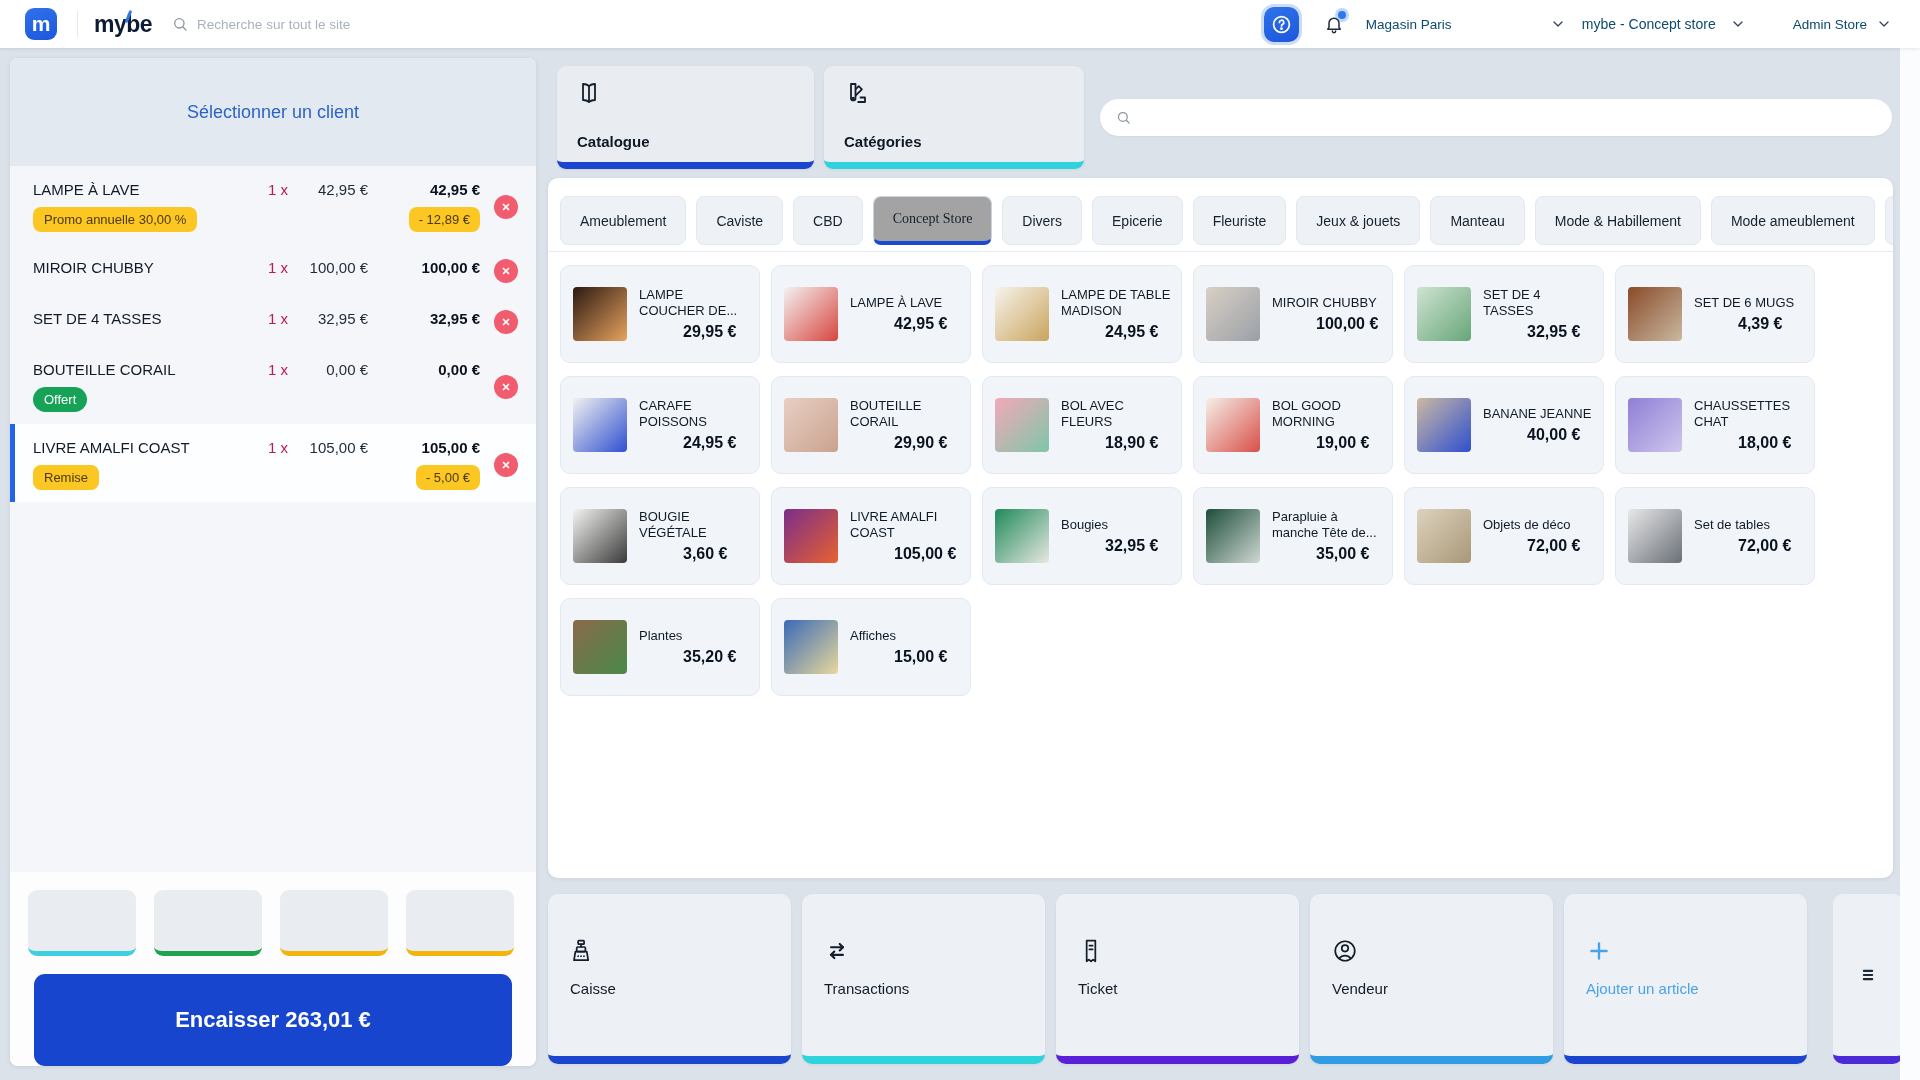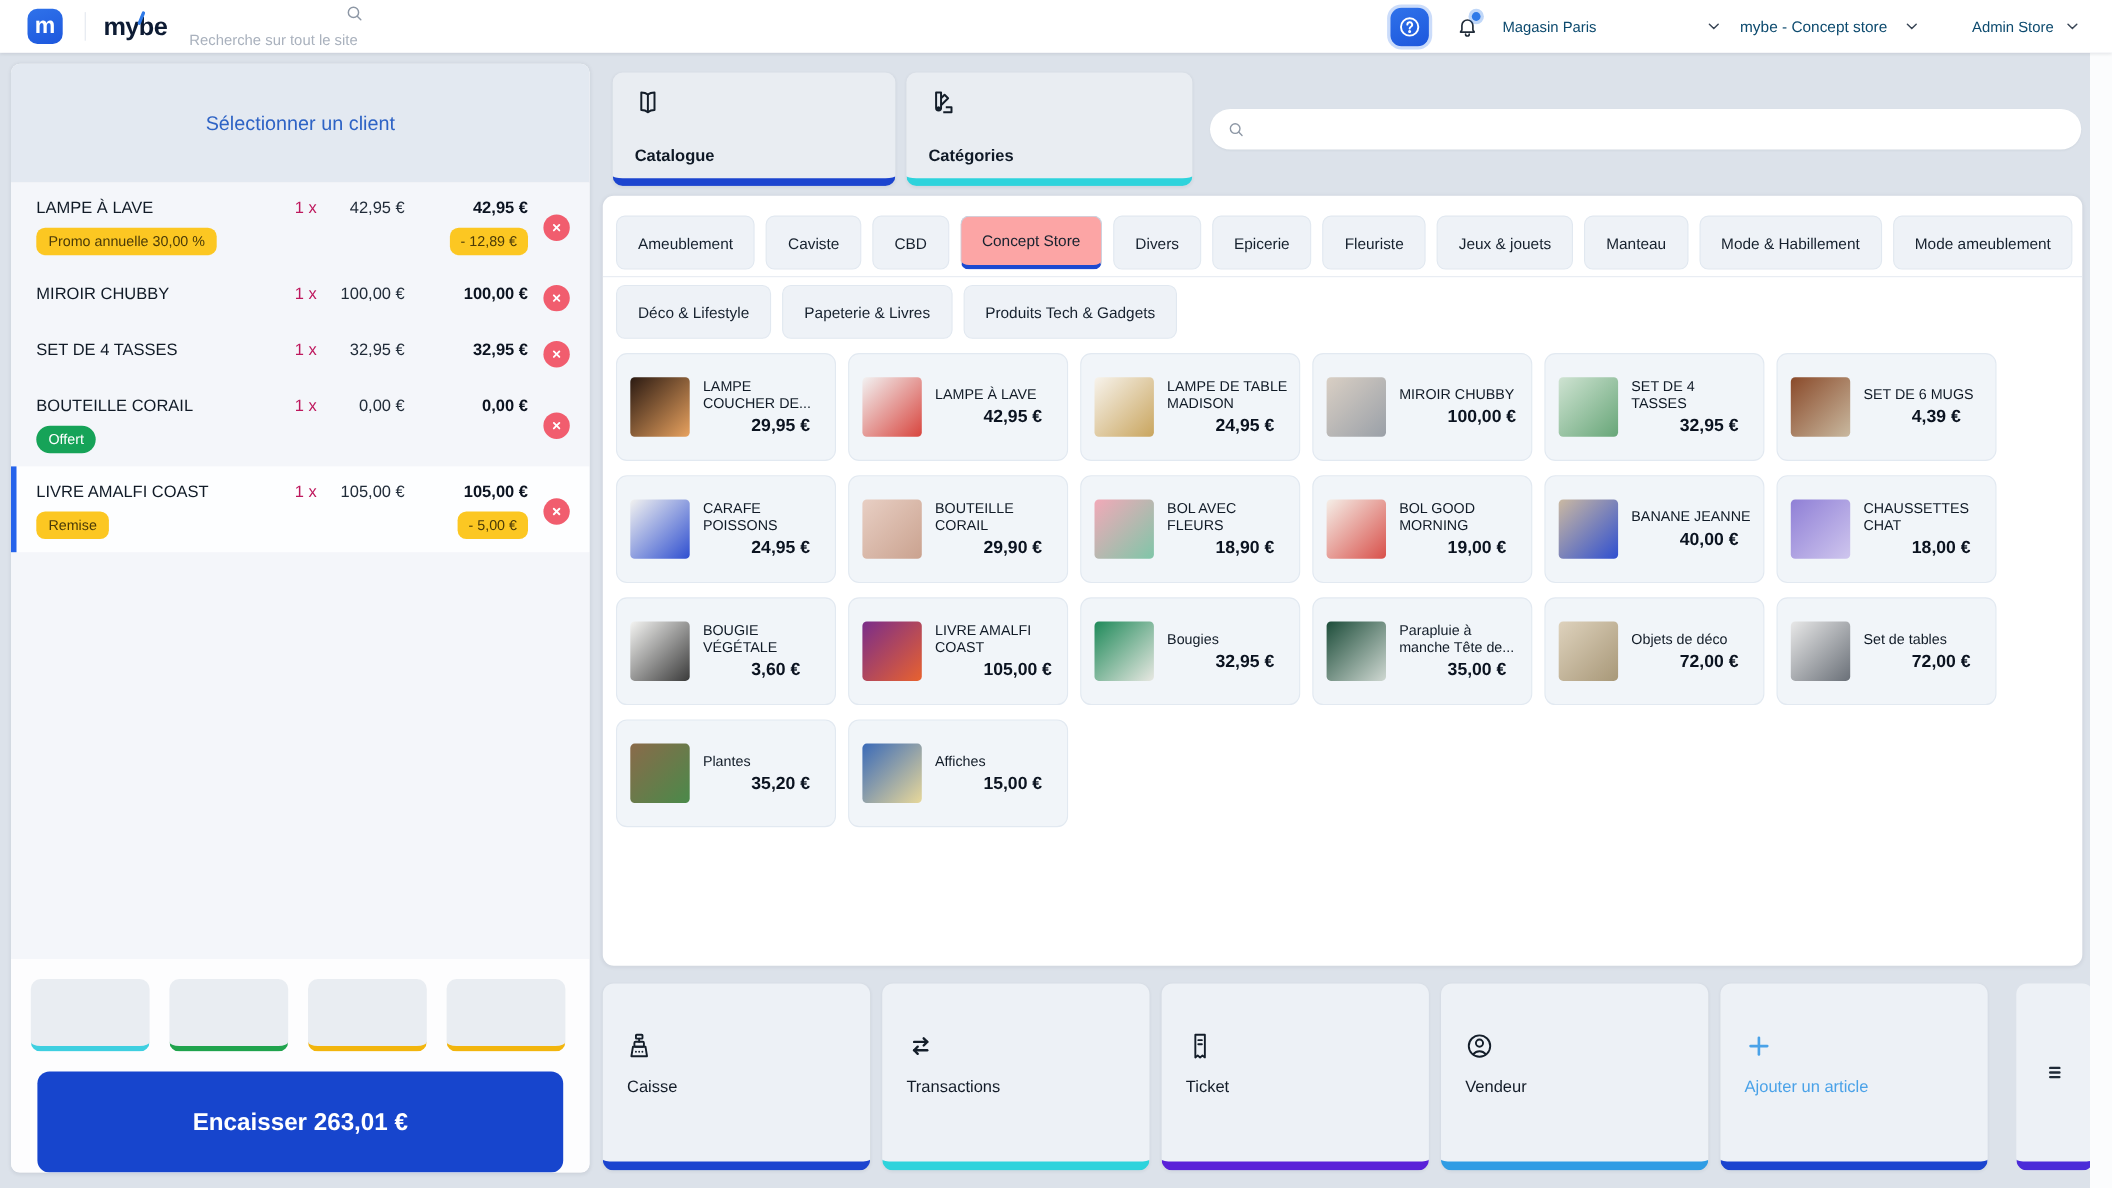--- a/index.html
+++ b/index.html
@@ -20,21 +20,21 @@
   }
   .logo-sq {
     width:32px; height:32px; border-radius:9px;
     background:linear-gradient(160deg,#2f72ea,#1d57dd);
     color:#fff; font-weight:bold; font-size:21px;
     display:flex; align-items:center; justify-content:center;
   }
   .topbar-divider { width:1px; height:26px; background:#e3e8ef; margin:0 16px 0 20px; }
   .brand { font-weight:bold; font-size:23px; color:#0d1b33; letter-spacing:-.5px; position:relative; }
   .brand .slash { position:absolute; left:57%; top:-1px; width:3px; height:13px; background:#2f7ae8; transform:rotate(22deg); border-radius:2px; }
-  .top-search { display:flex; align-items:center; gap:9px; margin-left:20px; color:#8d97a5;flex-direction:column; }
+  .top-search { display:flex; align-items:center; gap:9px; margin-left:20px; color:#8d97a5; }
   .top-search svg { width:16px; height:16px; }
   .top-search input { border:none; outline:none; font-size:13.5px; color:#3a4656; width:300px; background:transparent; }
   .top-search input::placeholder { color:#a9b1bd; }
   .topbar-right { margin-left:auto; display:flex; align-items:center; }
   .help-btn {
     width:35px; height:35px; border-radius:10px; border:none; cursor:pointer;
     background:linear-gradient(160deg,#2f72ea,#1d57dd);
     display:flex; align-items:center; justify-content:center;
     box-shadow:0 0 0 3px rgba(47,114,234,.25);
   }
@@ -121,21 +121,21 @@
     position:absolute; left:548px; top:178px; width:1345px; height:700px;
     background:#fff; border-radius:10px; box-shadow:0 1px 4px rgba(20,30,50,.08);
     padding:18px 12px; overflow:hidden;
   }
   .chips-row { display:flex; gap:10px; flex-wrap:nowrap; }
   .chip {
     height:49px; padding:0 19px; background:#eef2f7; border:1px solid #e1e8f0;
     border-radius:8px; font-size:14px; color:#16212e; font-family:inherit;
     display:inline-flex; align-items:center; cursor:pointer; white-space:nowrap;
   }
-  .chip.active { background:#fca5a5; border-color:#c8d3e0; border-bottom:4px solid #1b4ad1; }
+  .chip.active { background:#a3a3a3; border-color:#c8d3e0; border-bottom:4px solid #1b4ad1;font-family:Liberation Serif, serif; }
   .chips-divider { border-top:1px solid #e7ecf2; margin:6px -12px 7px -12px; }
   .product-grid { margin-top:13px; display:grid; grid-template-columns:repeat(6,200px); gap:13px 11px; }
   .product-card {
     width:200px; height:98px; background:#f1f5f9; border:1px solid #e2e9f1; border-radius:10px;
     display:flex; align-items:center; gap:12px; padding:10px 10px 10px 12px; cursor:pointer;
   }
   .p-thumb { width:54px; height:54px; border-radius:4px; flex-shrink:0; }
   .p-info { min-width:0; }
   .p-name { font-size:13px; line-height:16px; color:#111b27; }
   .p-price { margin-top:4px; font-size:16px; font-weight:bold; color:#0b1320;margin-left:44px; }
@@ -347,25 +347,20 @@
       <button class="chip">Divers</button>
       <button class="chip">Epicerie</button>
       <button class="chip">Fleuriste</button>
       <button class="chip">Jeux &amp; jouets</button>
       <button class="chip">Manteau</button>
       <button class="chip">Mode &amp; Habillement</button>
       <button class="chip">Mode ameublement</button>
       <button class="chip">Vapotes</button>
     </div>
   <div class="chips-divider"></div>
-  <div class="chips-row" id="chips-row2">
-      <button class="chip">Déco &amp; Lifestyle</button>
-      <button class="chip">Papeterie &amp; Livres</button>
-      <button class="chip">Produits Tech &amp; Gadgets</button>
-    </div>
   <div class="product-grid" id="product-grid">
       <div class="product-card">
     <div class="p-thumb" style="background: linear-gradient(135deg, rgb(43, 26, 18), rgb(232, 162, 95));"></div>
     <div class="p-info">
       <div class="p-name">LAMPE COUCHER DE...</div>
       <div class="p-price">29,95 €</div>
     </div>
   </div>
       <div class="product-card">
     <div class="p-thumb" style="background: linear-gradient(135deg, rgb(242, 242, 242), rgb(216, 69, 62));"></div>

